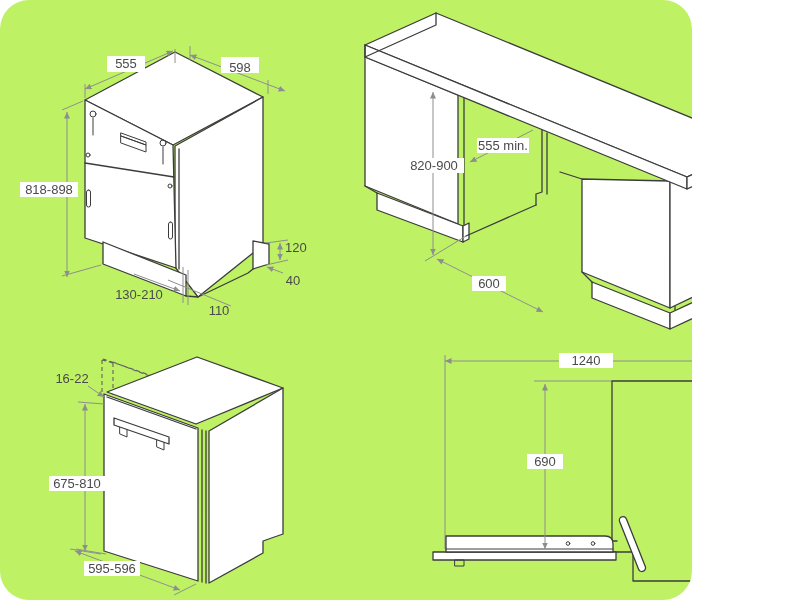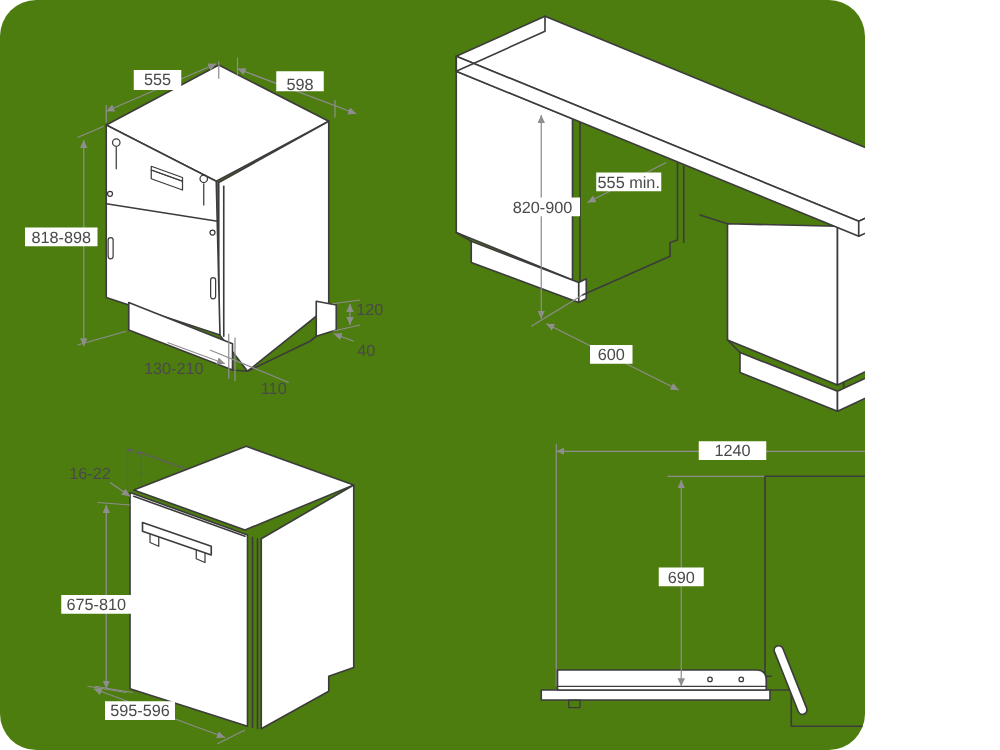--- a/index.html
+++ b/index.html
@@ -1,16 +1,16 @@
 <!DOCTYPE html>
 <html><head>
 <meta charset="utf-8">
 <style>
   html,body{margin:0;padding:0;background:#fff;}
-  .stage{position:relative;width:692px;height:600px;background:#4d7c0f;overflow:hidden;
+  .stage{position:relative;width:692px;height:600px;background:#bef264;overflow:hidden;
          font-family:"Liberation Sans", sans-serif;border-radius:29px;}
   svg{position:absolute;left:0;top:0;}
   .fc{fill:#ffffff;stroke:#3c3c3c;stroke-width:1.3;stroke-linejoin:round;stroke-linecap:round;}
   .ln{fill:none;stroke:#3c3c3c;stroke-width:1.3;stroke-linejoin:round;stroke-linecap:round;}
   .tn{fill:none;stroke:#3c3c3c;stroke-width:1;stroke-linejoin:round;stroke-linecap:round;}
   .dm{fill:none;stroke:#8e8e8e;stroke-width:1;}
   .dsh{fill:none;stroke:#5f5f5f;stroke-width:1.1;stroke-dasharray:4 3;}
   .lb{font-family:"Liberation Sans", sans-serif;font-size:13px;fill:#4a4a4a;text-anchor:middle;}
   .lbs{font-family:"Liberation Sans", sans-serif;font-size:13px;fill:#4a4a4a;text-anchor:start;}
   .wbg{fill:#ffffff;stroke:none;}

